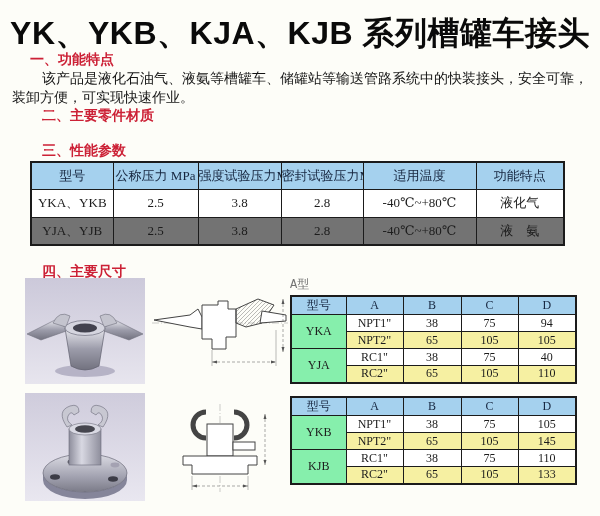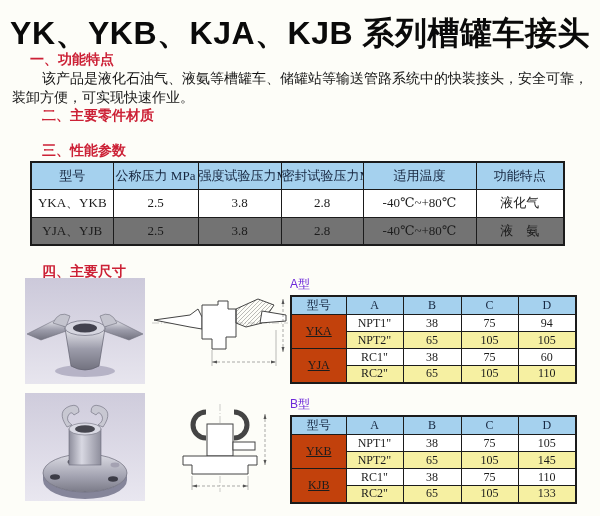--- a/index.html
+++ b/index.html
@@ -45,35 +45,35 @@
     overflow:hidden; white-space:nowrap;
   }
   .perf th { background:#a5d1ee; height:27px; font-weight:normal; color:#16263f; }
   .perf td { background:#ffffff; height:28px; color:#1c1c1c;text-align:center; }
   .perf tr.hl td { background:#737373; }
 
   .dim-wrap { position:absolute; width:292px; }
   #dimA { left:290px; top:276px; }
   #dimB { left:290px; top:396px; }
   .dim-label {
-    font-family:Liberation Sans, sans-serif;
-    font-size:12px; color:#6d28d9; margin-bottom:2px;
+    font-family:Liberation Mono, monospace;
+    font-size:12px; color:#737373; margin-bottom:2px;
   }
   .dim {
     width:285px; border:2px solid #1b1b1b;
     font-family:"Liberation Serif","DejaVu Serif",serif; font-size:12px;
   }
   .dim th, .dim td {
     border:1px solid #1b1b1b; text-align:center; vertical-align:middle;
     overflow:hidden; white-space:nowrap;
   }
   .dim th { background:#a5d1ee; height:18px; font-weight:normal; color:#16263f; }
   .dim td { background:#ffffff; height:17px; color:#1c1c1c; }
   .dim tr.hl td { background:#f6f0a2; }
-  .dim td.model { background:#c2410c;text-decoration:underline; }
+  .dim td.model { background:#86efac; }
 
   .photo { position:absolute; }
   #photo1 { left:25px; top:278px; width:120px; height:106px; }
   #photo2 { left:25px; top:393px; width:120px; height:108px; }
   .draw { position:absolute; }
   #draw1 { left:150px; top:290px; width:140px; height:88px; }
   #draw2 { left:163px; top:402px; width:117px; height:92px; }
   svg { display:block; width:100%; height:100%; }
 </style>
 </head>
@@ -212,21 +212,21 @@
             <td>NPT2"</td>
             <td>65</td>
             <td>105</td>
             <td>105</td>
           </tr>
           <tr>
             <td rowspan="2" class="model">YJA</td>
             <td>RC1"</td>
             <td>38</td>
             <td>75</td>
-            <td>60</td>
+            <td>40</td>
           </tr>
           <tr class="hl">
             <td>RC2"</td>
             <td>65</td>
             <td>105</td>
             <td>110</td>
           </tr>
         </tbody>
     </table>
   </div>
@@ -278,21 +278,20 @@
       <polygon points="102,63 100.5,58 103.5,58" fill="#555"></polygon>
       <line x1="29" y1="84" x2="85" y2="84" stroke="#555" stroke-width="0.5" stroke-dasharray="3,2"></line>
       <polygon points="29,84 34,82.5 34,85.5" fill="#555"></polygon>
       <polygon points="85,84 80,82.5 80,85.5" fill="#555"></polygon>
       <line x1="29" y1="74" x2="29" y2="88" stroke="#777" stroke-width="0.5"></line>
       <line x1="85" y1="74" x2="85" y2="88" stroke="#777" stroke-width="0.5"></line>
     </svg>
   </div>
 
   <div class="dim-wrap" id="dimB">
-    <div class="dim-label">B型</div>
     <table class="dim">
       <colgroup>
         <col style="width:55px">
           <col style="width:57px">
           <col style="width:58px">
         <col style="width:57px">
           <col style="width:58px">
       </colgroup>
       <thead>
           <tr>

